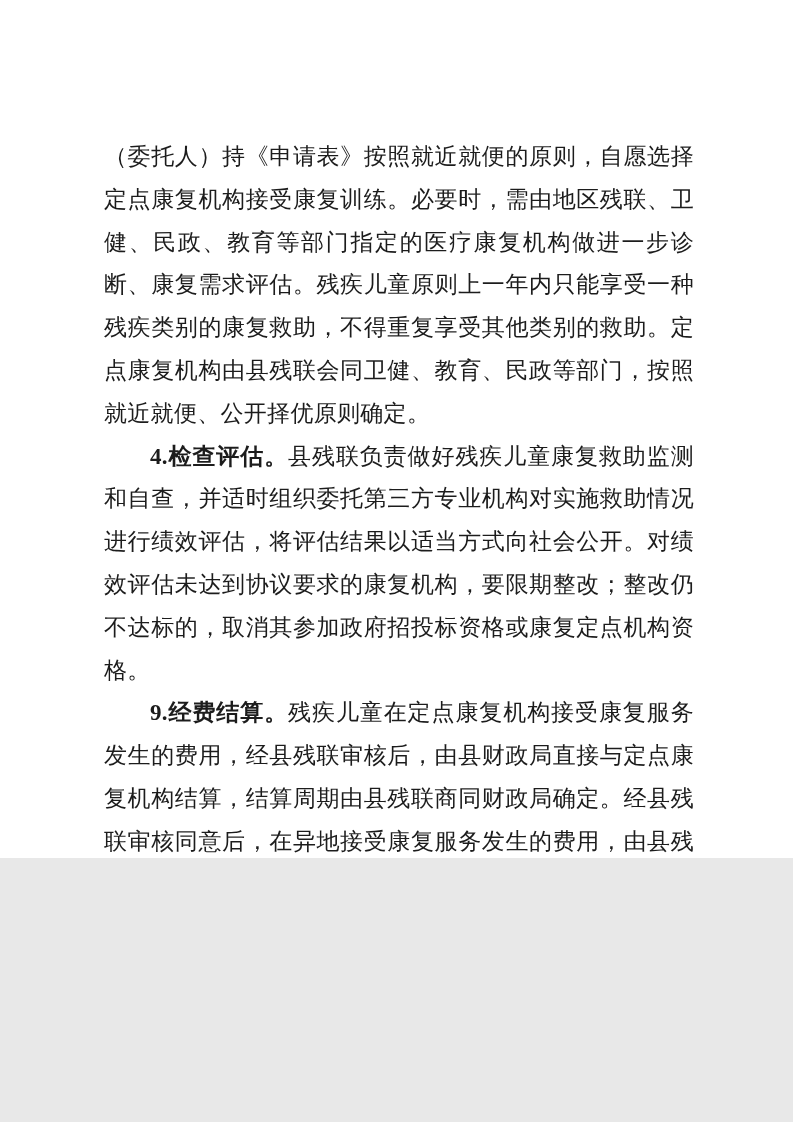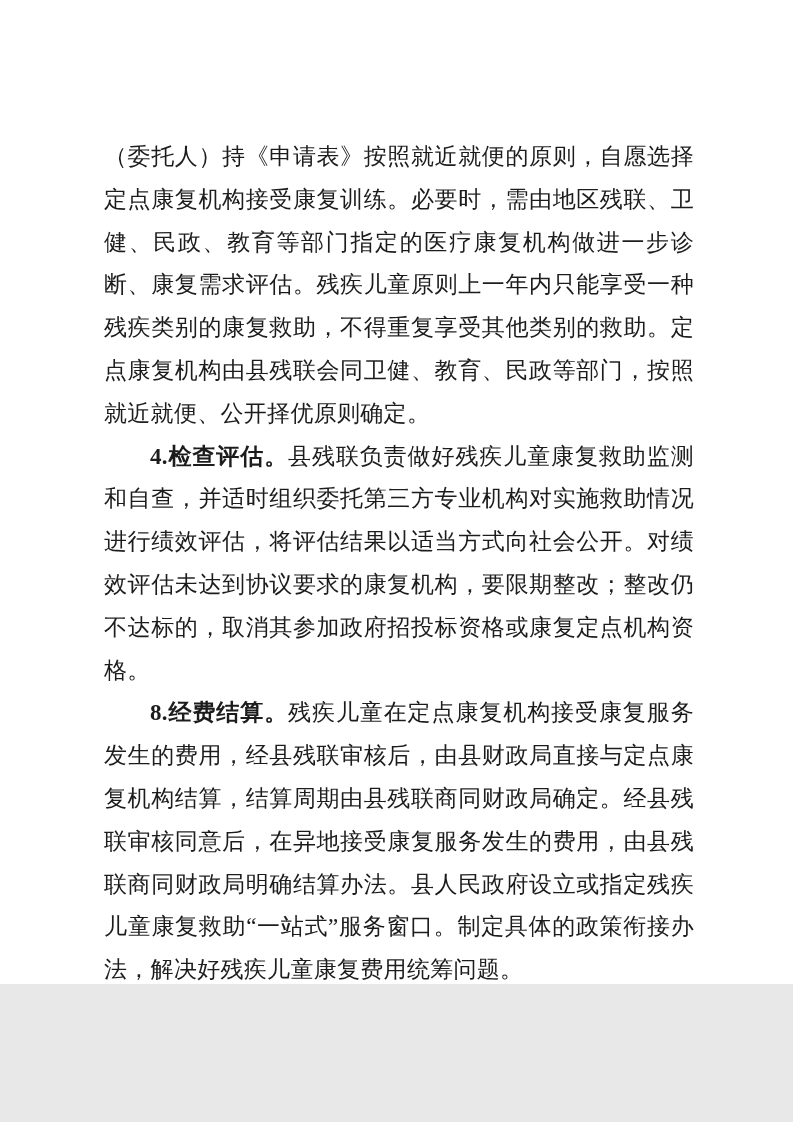--- a/index.html
+++ b/index.html
@@ -3,21 +3,21 @@
 <meta charset="utf-8">
 <style>
   html, body {
     margin: 0;
     padding: 0;
     background: #e8e8e8;
   }
   .page {
     position: relative;
     width: 793px;
-    height: 984px;
+    height: 858px;
     margin: 0 auto;
     background: #ffffff;
     overflow: hidden;
     font-family: "Liberation Serif", "DejaVu Serif", serif;
     color: #1c1c1c;
   }
   .content {
     position: absolute;
     left: 104px;
     top: 136px;
@@ -51,20 +51,20 @@
 </head>
 <body>
 
 <div class="page">
   <div class="content">
 
     <p class="para"><b class="hd"></b><span>（委托人）持《申请表》按照就近就便的原则，自愿选择定点康复机构接受康复训练。必要时，需由地区残联、卫健、民政、教育等部门指定的医疗康复机构做进一步诊断、康复需求评估。残疾儿童原则上一年内只能享受一种残疾类别的康复救助，不得重复享受其他类别的救助。定点康复机构由县残联会同卫健、教育、民政等部门，按照就近就便、公开择优原则确定。</span></p>
 
     <p class="para indent"><b class="hd">4.检查评估。</b><span>县残联负责做好残疾儿童康复救助监测和自查，并适时组织委托第三方专业机构对实施救助情况进行绩效评估，将评估结果以适当方式向社会公开。对绩效评估未达到协议要求的康复机构，要限期整改；整改仍不达标的，取消其参加政府招投标资格或康复定点机构资格。</span></p>
 
-    <p class="para indent"><b class="hd">8.经费结算。</b><span>残疾儿童在定点康复机构接受康复服务发生的费用，经县残联审核后，由县财政局直接与定点康复机构结算，结算周期由县残联商同财政局确定。经县残联审核同意后，在异地接受康复服务发生的费用，由县残联商同财政局明确结算办法。县人民政府设立或指定残疾儿童康复救助“一站式”服务窗口。制定具体的政策衔接办法，解决好残疾儿童康复费用统筹问题。</span></p>
+    <p class="para indent"><b class="hd">9.经费结算。</b><span>残疾儿童在定点康复机构接受康复服务发生的费用，经县残联审核后，由县财政局直接与定点康复机构结算，结算周期由县残联商同财政局确定。经县残联审核同意后，在异地接受康复服务发生的费用，由县残联商同财政局明确结算办法。县人民政府设立或指定残疾儿童康复救助“一站式”服务窗口。制定具体的政策衔接办法，解决好残疾儿童康复费用统筹问题。</span></p>
 
   </div>
 
   <div class="footer">
     <span>- 7 -</span>
   </div>
 </div>
 
 </body></html>

